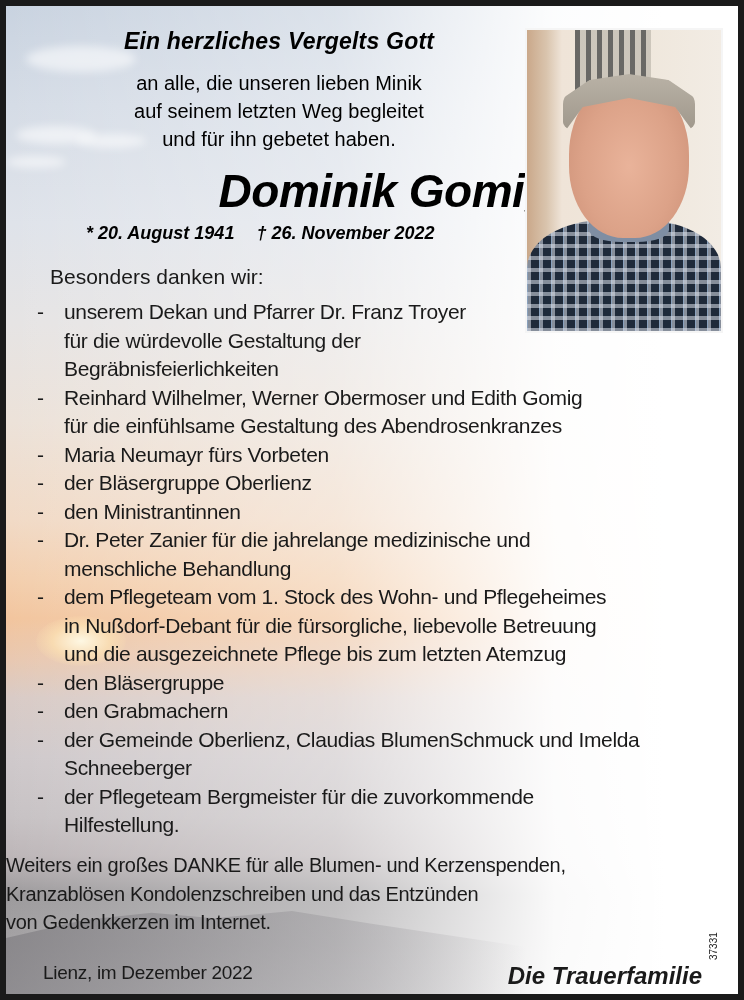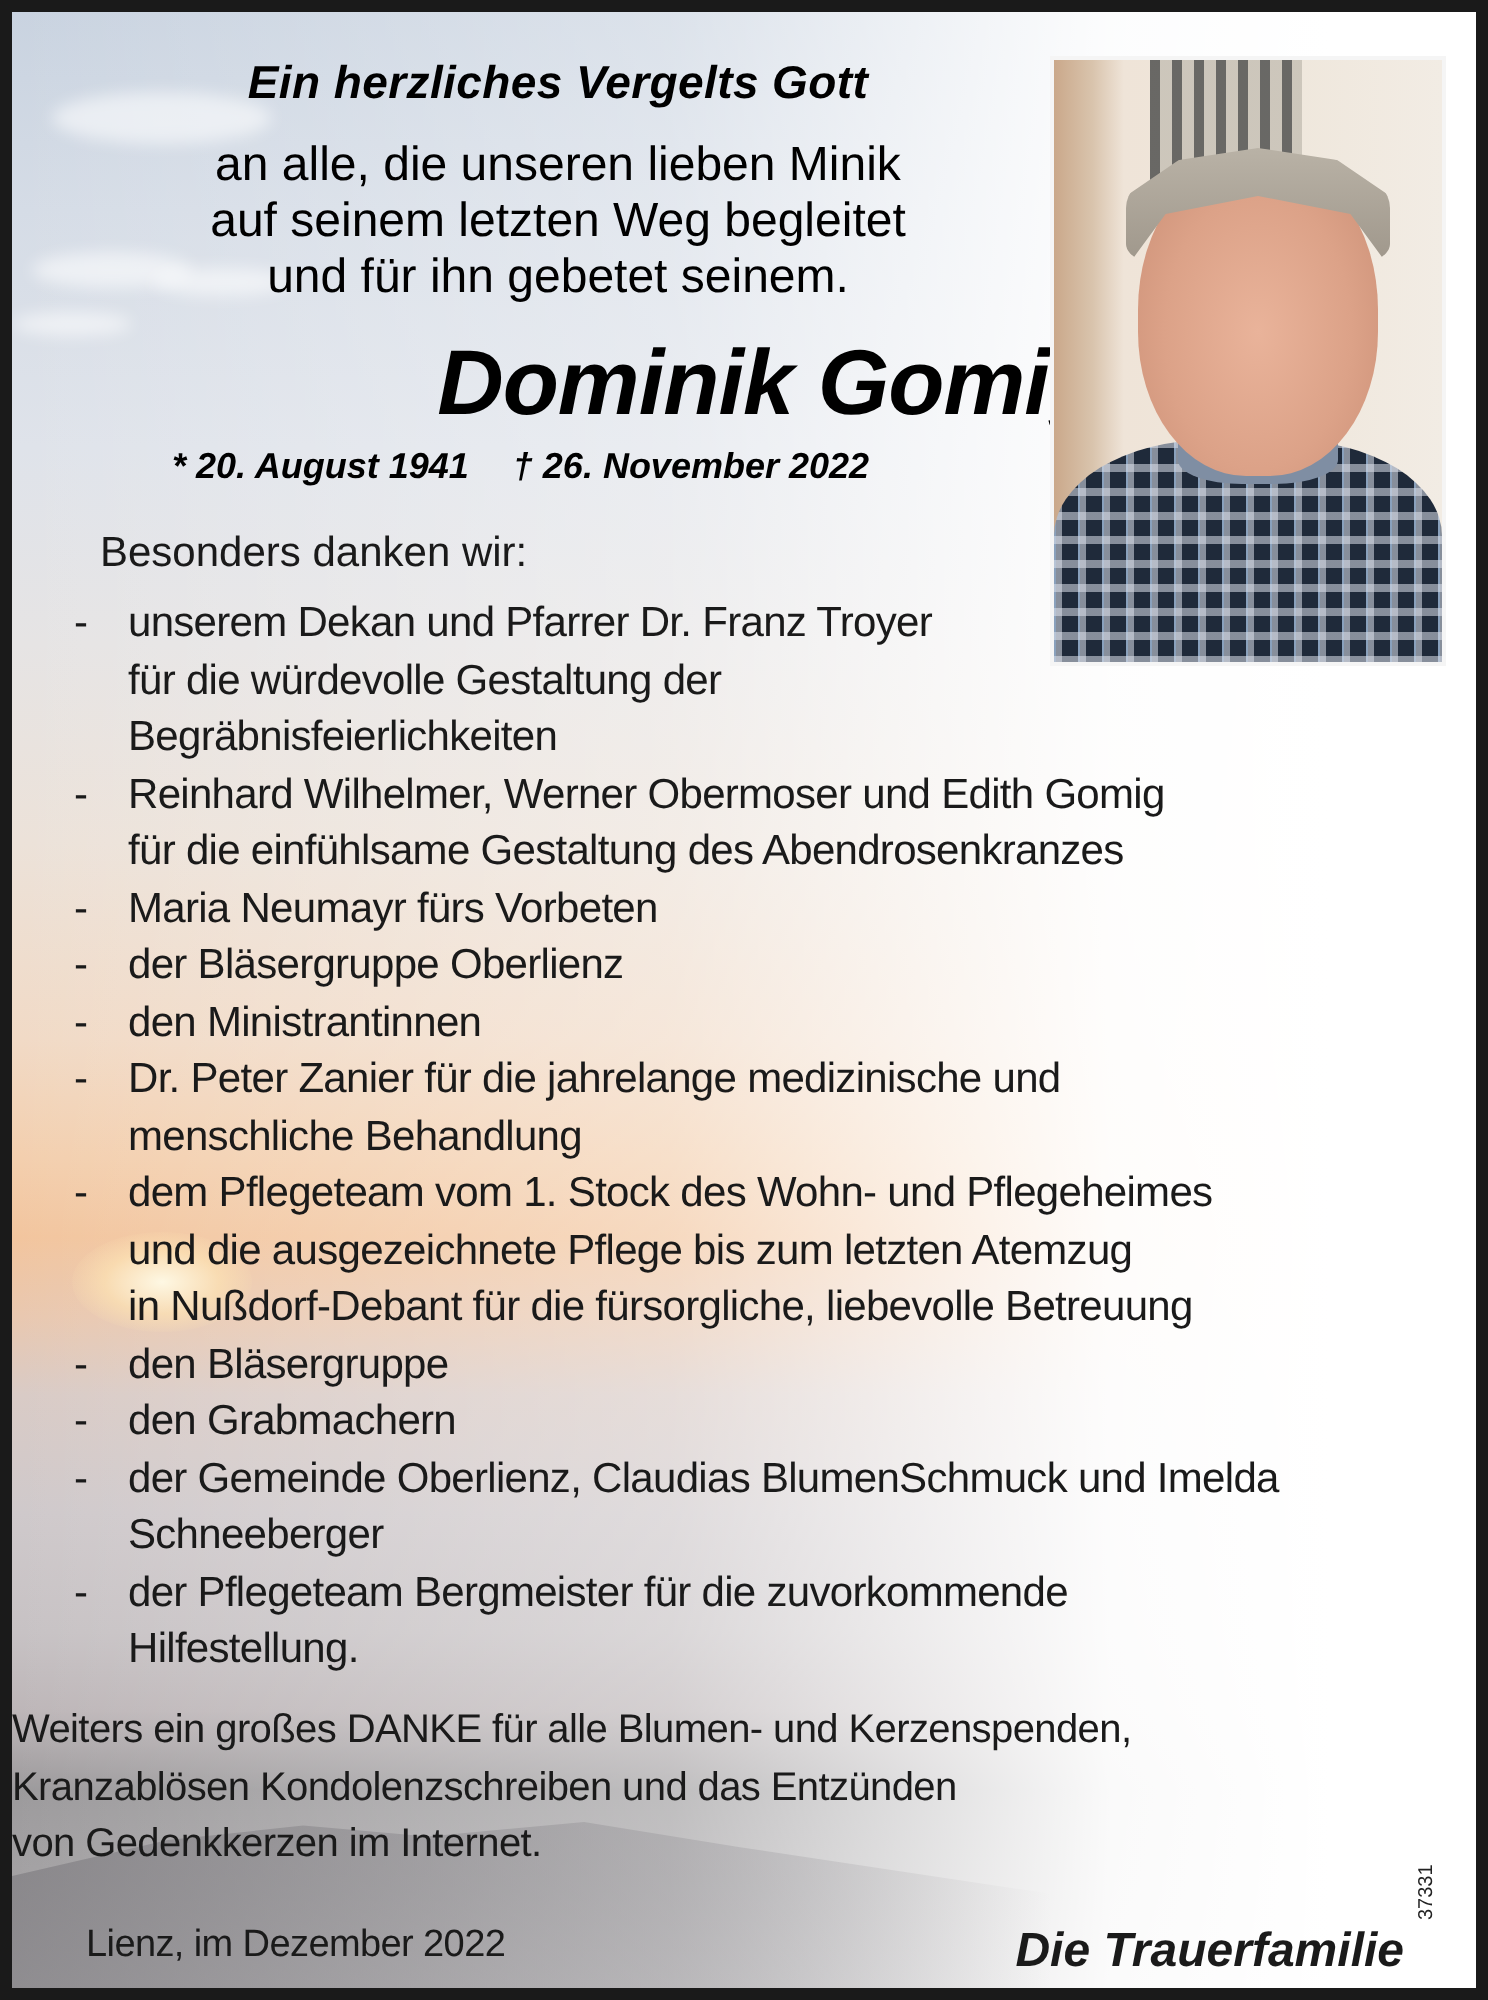--- a/index.html
+++ b/index.html
@@ -47,21 +47,21 @@
       background: linear-gradient(to right, rgba(130,128,132,0.75), rgba(160,158,162,0.4) 70%, rgba(200,200,200,0));
       clip-path: polygon(0% 30%, 15% 10%, 28% 2%, 40% 8%, 55% 0%, 70% 14%, 100% 40%, 100% 100%, 0% 100%);
     }
     .title-italic {
       position: absolute; left: 0; width: 546px; top: 22px;
       font-size: 23px; font-style: italic; font-weight: bold;
       text-align: center; letter-spacing: 0.2px;
     }
     .intro {
       position: absolute; left: 0; width: 546px; top: 63px;
-      font-size: 24px; line-height: 28px; text-align: center;
+      font-size: 20px; line-height: 28px; text-align: center;
     }
     .name {
       position: absolute; left: 0; width: 546px; top: 158px;
       font-size: 46px; font-style: italic; font-weight: bold;
       text-align: right; letter-spacing: -0.5px;
     }
     .dates {
       position: absolute; left: 80px; top: 217px;
       font-size: 18px; font-style: italic; font-weight: bold;
       white-space: nowrap;
@@ -133,21 +133,21 @@
   <div class="cloud" style="left:70px;top:128px;width:70px;height:14px;"></div>
   <div class="cloud" style="left:0px;top:150px;width:60px;height:12px;"></div>
   <div class="sun"></div>
   <div class="hill"></div>
 
   <div class="title-italic">Ein herzliches Vergelts Gott</div>
 
   <div class="intro">
     <div>an alle, die unseren lieben Minik</div>
     <div>auf seinem letzten Weg begleitet</div>
-    <div>und für ihn gebetet seinem.</div>
+    <div>und für ihn gebetet haben.</div>
   </div>
 
   <div class="name">Dominik Gomig</div>
 
   <div class="dates">
     <span>* 20. August 1941</span><span>† 26. November 2022</span>
   </div>
 
   <div class="photo">
     <div class="wall"></div>
@@ -185,22 +185,22 @@
       <div>den Ministrantinnen</div>
     </li>
     <li>
       <span class="dash">-</span>
       <div>Dr. Peter Zanier für die jahrelange medizinische und</div>
       <div>menschliche Behandlung</div>
     </li>
     <li>
       <span class="dash">-</span>
       <div>dem Pflegeteam vom 1. Stock des Wohn- und Pflegeheimes</div>
+      <div>in Nußdorf-Debant für die fürsorgliche, liebevolle Betreuung</div>
       <div>und die ausgezeichnete Pflege bis zum letzten Atemzug</div>
-      <div>in Nußdorf-Debant für die fürsorgliche, liebevolle Betreuung</div>
     </li>
     <li>
       <span class="dash">-</span>
       <div>den Bläsergruppe</div>
     </li>
     <li>
       <span class="dash">-</span>
       <div>den Grabmachern</div>
     </li>
     <li>

